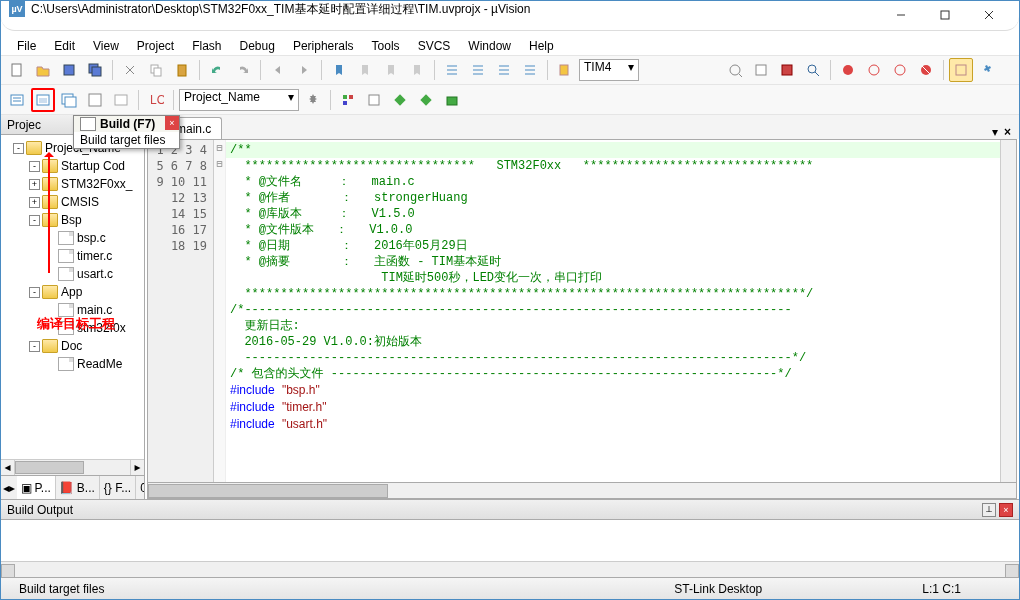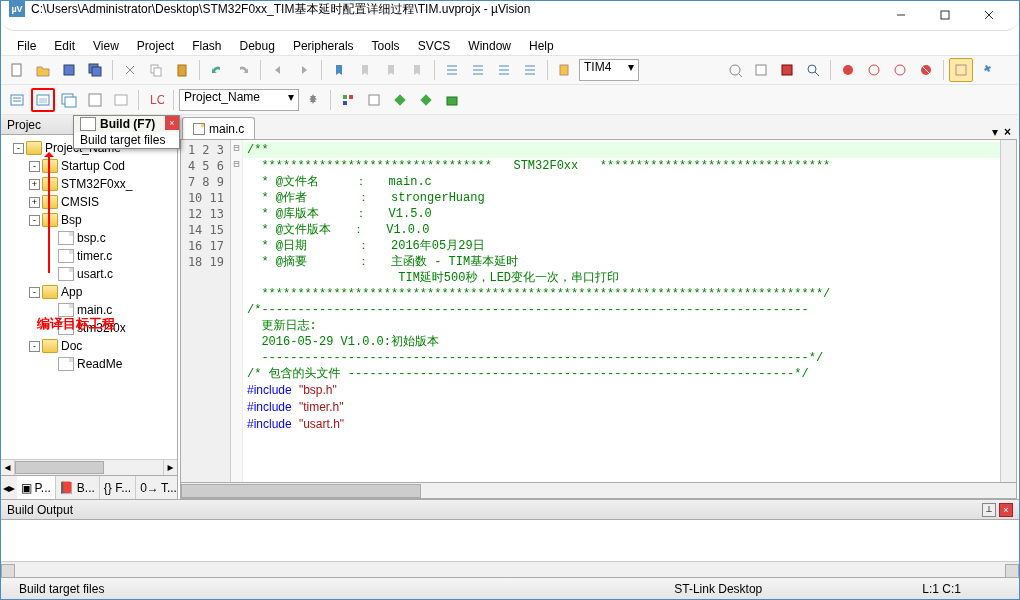--- a/index.html
+++ b/index.html
@@ -11,21 +11,21 @@
 .menubar { height: 24px; display: flex; align-items: flex-end; padding: 0 8px; gap: 2px; }
 .menubar .mitem { padding: 2px 8px; cursor: pointer; }
 .toolbar { height: 30px; display: flex; align-items: center; padding: 2px 4px; gap: 2px; border-top: 1px solid #e5e5e5; border-bottom: 1px solid #e5e5e5; background:#f8f8f8;}
 .tbtn { width: 24px; height: 24px; display: flex; align-items: center; justify-content: center; cursor: pointer; border:1px solid transparent; border-radius:2px;}
 .tsep { width: 1px; height: 20px; background: #ccc; margin: 0 3px; }
 .tselect { height: 22px; min-width: 120px; border: 1px solid #aaa; padding: 0 4px; background:#fff; display:flex;align-items:flex-start;justify-content:space-between;}
 .tselect.small {min-width:60px;}
 .toolbar2 { height: 30px; display: flex; align-items: center; padding: 2px 4px; gap: 2px; border-bottom: 1px solid #e5e5e5; background:#f8f8f8;}
 .highlighted-red { border: 2px solid red !important; }
 .mainarea { flex: 1; display: flex; overflow: hidden; position:relative;}
-.project-panel { width: 177px; border-right: 1px solid #aaa; display: flex; flex-direction: column; background:#fff; position:relative; }
+.project-panel { width: 144px; border-right: 1px solid #aaa; display: flex; flex-direction: column; background:#fff; position:relative; }
 .panel-header { height: 20px; background: linear-gradient(#f0f0f0,#e0e0e0); border-bottom: 1px solid #aaa; padding: 2px 6px; display:flex;align-items:center;justify-content:space-between;}
 .tooltip-pop { position:absolute; top:0; left:72px; width:107px; background:#fff; border:1px solid #888; box-shadow:2px 2px 4px rgba(0,0,0,0.3); z-index:10;}
 .tooltip-pop .trow{padding:0px 6px;height:16px;display:flex;align-items:center;gap:4px;}
 .tooltip-pop .trow.bold{font-weight:bold;background:#f5f5ef;}
 .tooltip-pop .ticon{width:16px;height:14px;border:1px solid #888;background:#fff;}
 .tooltip-cls{position:absolute;right:0;top:0;width:14px;height:14px;background:#d44;color:#fff;font-size:9px;display:flex;align-items:center;justify-content:center;}
 .tree { flex: 1; overflow: auto; padding: 4px 2px; position:relative;}
 .tree-row { display: flex; align-items: center; height: 18px; white-space: nowrap; cursor:pointer;}
 .tree-indent { display:inline-block; }
 .tree-toggle { width: 11px; height: 11px; border: 1px solid #888; display: inline-flex; align-items: center; justify-content: center; font-size: 9px; margin-right: 2px; background:#fff;}
@@ -41,21 +41,21 @@
 .ptab.active { background: #fff; }
 .ptab-arrows{display:flex;align-items:center;padding:0 2px;}
 .editor-area { flex: 1; display: flex; flex-direction: column; overflow:hidden;}
 .editor-tabs { height: 24px; display: flex; align-items: flex-end; background:#f4f4f4; padding:0 4px;justify-content:space-between;}
 .editor-tabs-left{display:flex;align-items:flex-end;}
 .etab { height: 22px; padding: 2px 10px; background: #fff; border: 1px solid #aaa; border-bottom: none; display:flex;align-items:center;gap:4px; border-radius:3px 3px 0 0;}
 .etab .eicon{width:12px;height:12px;background:#fff;border:1px solid #888;position:relative;}
 .etab .eicon::after{content:"";position:absolute;top:0;right:0;width:3px;height:3px;background:#fc6;}
 .editor-ctrls{display:flex;gap:6px;align-items:center;padding-right:4px;}
 .editor-body { flex: 1; display: flex; overflow: hidden; border:1px solid #aaa; margin:0 2px;}
-.gutter { width: 50px; background: #f0f0f0; border-right: 1px solid #ccc; text-align: right; padding: 2px 6px 2px 2px; font-family: Consolas, monospace; color:#666; line-height:16px;}
+.gutter { width: 66px; background: #f0f0f0; border-right: 1px solid #ccc; text-align: right; padding: 2px 6px 2px 2px; font-family: Consolas, monospace; color:#666; line-height:16px;}
 .foldcol { width:12px; background:#f8f8f8; border-right:1px solid #eee; font-family:monospace; text-align:center; line-height:16px; font-size:10px; color:#888;}
 .code { flex: 1; padding: 2px 4px; font-family: Consolas, "Courier New", monospace; line-height: 16px; white-space: pre; overflow:hidden; color:#008000; position:relative;}
 .code .hl-line{ position:absolute; left:0; right:0; top:2px; height:16px; background:#e8ffe8; z-index:-1;}
 .code .kw{color:#0000ff;}
 .code .str{color:#a31515;}
 .vscroll{width:16px;background:#f0f0f0;border-left:1px solid #ccc;}
 .hscroll-row{height:16px;display:flex;border:1px solid #aaa;margin:0 2px;border-top:none;}
 .hscroll-row .track{flex:1;background:#f0f0f0;position:relative;}
 .hscroll-row .track .thumb{position:absolute;left:0;top:1px;height:14px;width:240px;background:#cdcdcd;border:1px solid #aaa;}
 .build-output { height: 78px; border-top: 1px solid #aaa; display:flex;flex-direction:column;}

